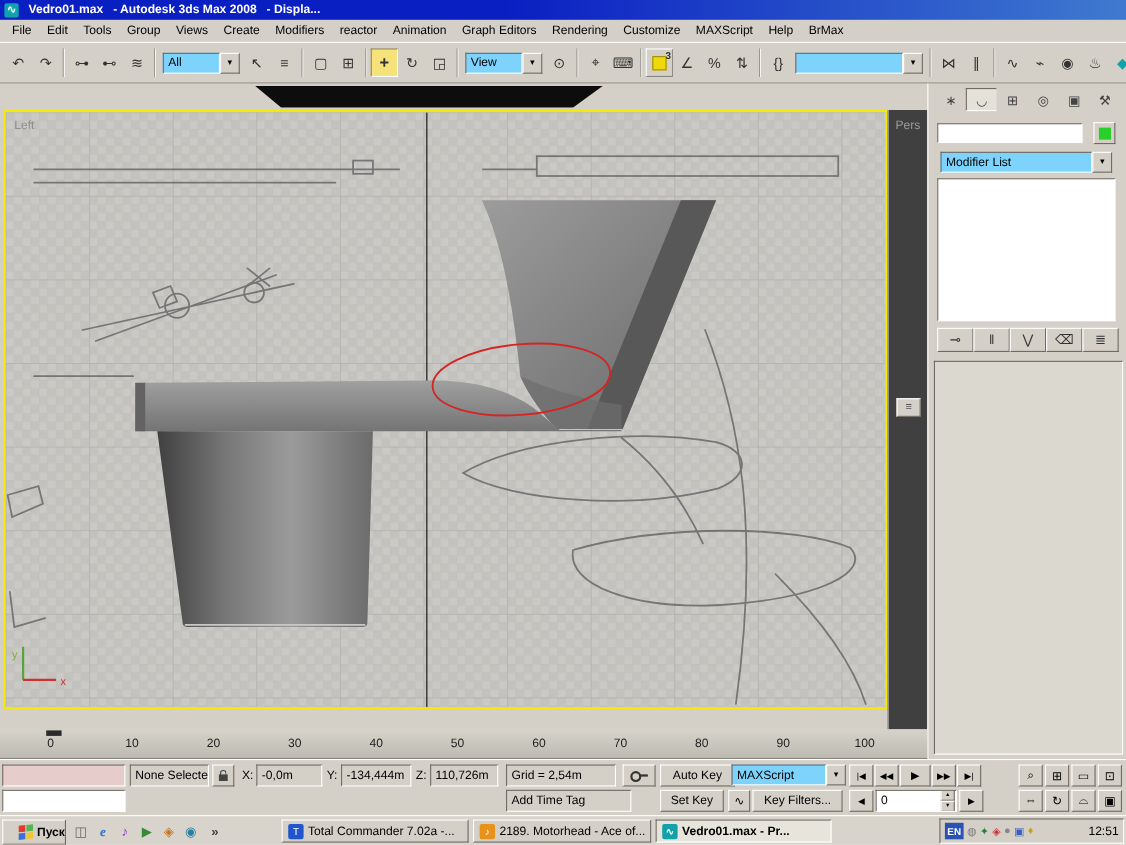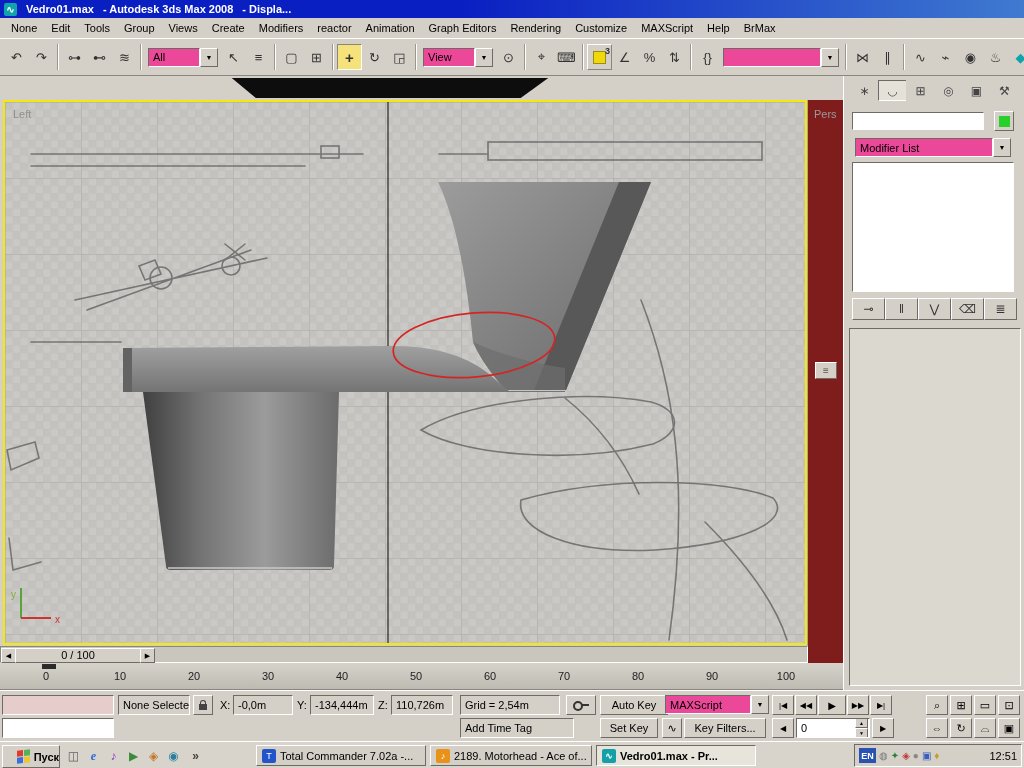--- a/index.html
+++ b/index.html
@@ -14,33 +14,33 @@
   
   .menubar{left:0;top:18px;width:1024px;height:20px;display:flex;align-items:center;padding-left:4px;box-sizing:border-box}
   .menubar span{padding:2px 7px;cursor:default}
   
   .toolbar{left:0;top:38px;width:1024px;height:38px;display:flex;align-items:center;padding:0 4px;box-sizing:border-box;border-top:1px solid #fff;border-bottom:1px solid #8a867f}
   .tbb{flex:none;width:23px;height:24px;display:flex;align-items:center;justify-content:center;font-size:13px;color:#333;background:#d4d0c8;border:1px solid #d4d0c8;position:relative}
   .tbb.framed{border-color:#fff #8a867f #8a867f #fff}
   .tbb.active{background:#f6e27a;border-color:#8a867f #fff #fff #8a867f}
   .tsep{flex:none;width:1px;height:26px;background:#9b968e;border-right:1px solid #fff;margin:0 3px}
   .dd{flex:none;display:flex;height:19px;margin:0 3px}
-  .dd .val{display:flex;align-items:center;padding:0 4px;background:#ec4899;border:1px solid;border-color:#6f6a63 #fff #fff #6f6a63;min-width:42px;white-space:nowrap}
+  .dd .val{display:flex;align-items:center;padding:0 4px;background:#7dd3fc;border:1px solid;border-color:#6f6a63 #fff #fff #6f6a63;min-width:42px;white-space:nowrap}
   .dd .arr{width:16px;display:flex;align-items:center;justify-content:center;font-size:7px;border:1px solid;border-color:#fff #6f6a63 #6f6a63 #fff;background:#d4d0c8}
   .cube{width:11px;height:11px;background:#efd90c;border:1px solid #9a8d12}
   .snapbadge{position:absolute;right:1px;top:1px;font-size:9px;font-weight:bold}
   .rgroup{margin-left:auto;display:flex}
   
   .substrip{left:0;top:76px;width:843px;height:24px;background:#d4d0c8}
   .trap{position:absolute;left:218px;top:2px;width:344px;height:20px;background:#0d0d0d;clip-path:polygon(4% 0,96% 0,88% 100%,11% 100%)}
   
   .viewport{left:3px;top:100px;width:804px;height:545px;border:2px solid #f5e90a;background:#cac9c5;box-sizing:border-box;overflow:hidden}
   .vp-label{position:absolute;left:8px;top:6px;color:#8f8f8f;font-size:11px}
   
-  .gutter{left:807px;top:100px;width:36px;height:563px;background:#7f1d1d;border-left:1px solid #a9a49c}
+  .gutter{left:807px;top:100px;width:36px;height:563px;background:#404040;border-left:1px solid #a9a49c}
   .pers{position:absolute;left:6px;top:8px;color:#9a9a9a;width:24px;overflow:hidden;white-space:nowrap}
   .scrollh{position:absolute;left:7px;top:262px;width:20px;height:15px;font-size:10px;display:flex;align-items:center;justify-content:center;color:#555}
   
   .cmdpanel{left:843px;top:76px;width:181px;height:614px;background:#d4d0c8;border-left:1px solid #fff;box-sizing:border-box}
   .ctab{position:absolute;top:4px;width:27px;height:19px;display:flex;align-items:center;justify-content:center;font-size:12px;color:#444;background:#d4d0c8;border:1px solid #d4d0c8}
   .ctab.sel{background:#e4e1d9;border-color:#6f6a63 #fff #fff #6f6a63}
   .namefield{position:absolute;left:8px;top:36px;width:130px;height:16px;background:#fff}
   .swatch{position:absolute;left:150px;top:35px;width:18px;height:18px;display:flex;align-items:center;justify-content:center}
   .swatch i{width:11px;height:11px;background:#29d029;display:block}
   .modcombo{position:absolute;left:8px;top:62px}
@@ -87,21 +87,21 @@
 <div id="root">
 
   <div class="abs titlebar">
     <span class="appico">∿</span>
     <span>Vedro01.max</span>
     <span>- Autodesk 3ds Max 2008</span>
     <span>- Displa...</span>
   </div>
 
   <div class="abs menubar">
-    <span>None</span>
+    <span>File</span>
     <span>Edit</span>
     <span>Tools</span>
     <span>Group</span>
     <span>Views</span>
     <span>Create</span>
     <span>Modifiers</span>
     <span>reactor</span>
     <span>Animation</span>
     <span>Graph Editors</span>
     <span>Rendering</span>
@@ -348,29 +348,20 @@
     <div class="stkbtn raised" style="left:107px">
         <span>⌫</span>
       </div>
     <div class="stkbtn raised" style="left:140px">
         <span>≣</span>
       </div>
 
     <div class="rollout sunken" style="background:#dbd8d0"></div>
   </div>
 
-  <div class="abs timeslider">
-    <div class="ts-arrow raised" style="left:0">
-        <span>◀</span>
-      </div>
-    <div class="ts-handle raised"><span>0 / 100</span></div>
-    <div class="ts-arrow raised" style="left:139px">
-        <span>▶</span>
-      </div>
-  </div>
 
   <div class="abs trackbar">
     <div class="tmarker"></div>
     <span class="tick" style="left:31px">0</span>
     <span class="tick" style="left:105px">10</span>
     <span class="tick" style="left:179px">20</span>
     <span class="tick" style="left:253px">30</span>
     <span class="tick" style="left:327px">40</span>
     <span class="tick" style="left:401px">50</span>
     <span class="tick" style="left:475px">60</span>

